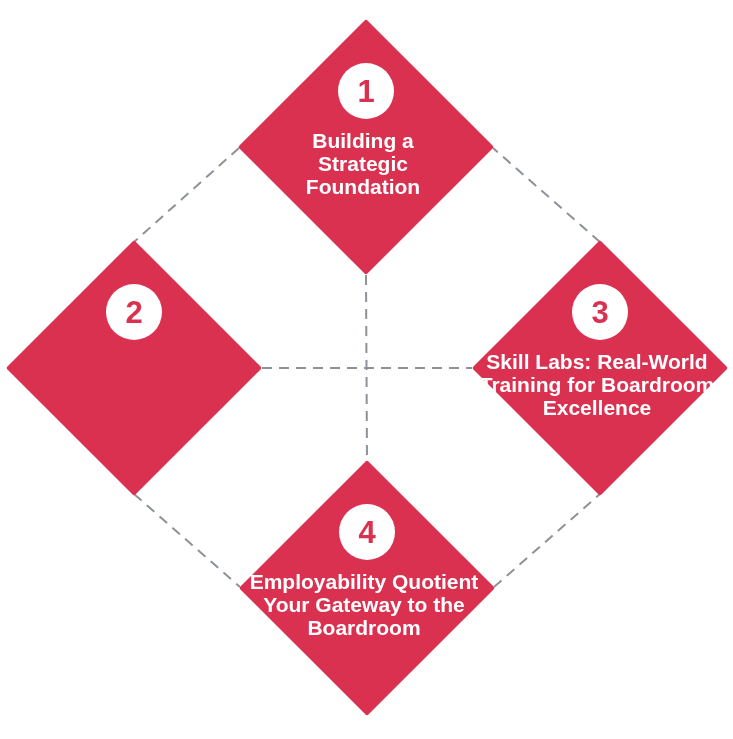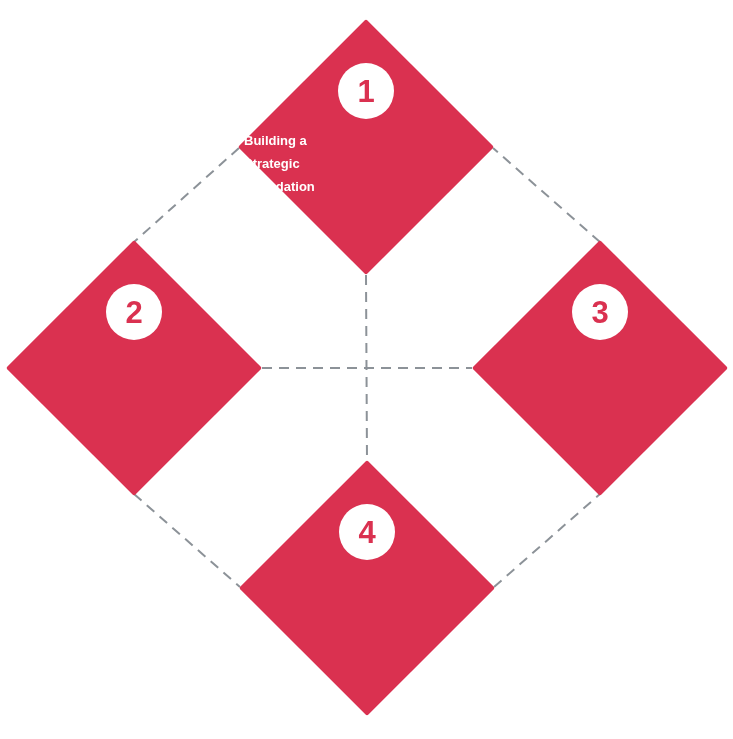--- a/index.html
+++ b/index.html
@@ -61,22 +61,23 @@
     color: var(--accent);
     font-size: 31px;
     font-weight: bold;
     line-height: 1;
   }
   .label {
     position: absolute;
     left: 6px; right: 12px;
     top: 144px;
     transform: translateY(-50%);
+    text-align: center;
     color: var(--label-text);
-    font-size: 13px;
+    font-size: 21px;
     font-weight: bold;
     line-height: 23px;
     white-space: pre-line;
   }
 </style>
 </head>
 <body>
 
 <div class="canvas">
 
@@ -104,22 +105,28 @@
     <div class="badge">
       <span>2</span>
     </div>
   </div>
 
   <div class="node pos-right">
     <div class="diamond-shape"></div>
     <div class="badge">
       <span>3</span>
     </div>
+    <div class="label">Skill Labs: Real-World
+Training for Boardroom
+Excellence</div>
   </div>
 
   <div class="node pos-bottom">
     <div class="diamond-shape"></div>
     <div class="badge">
       <span>4</span>
     </div>
+    <div class="label">Employability Quotient
+Your Gateway to the
+Boardroom</div>
   </div>
 
 </div>
 
 </body></html>

